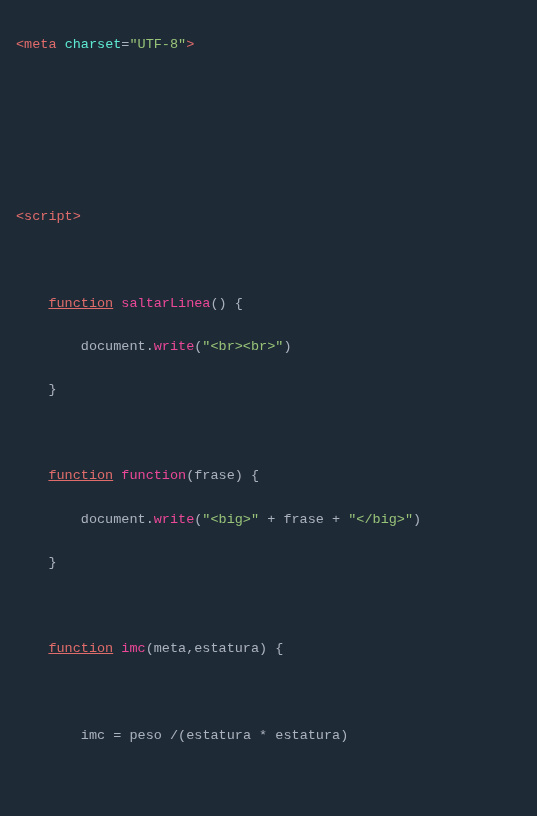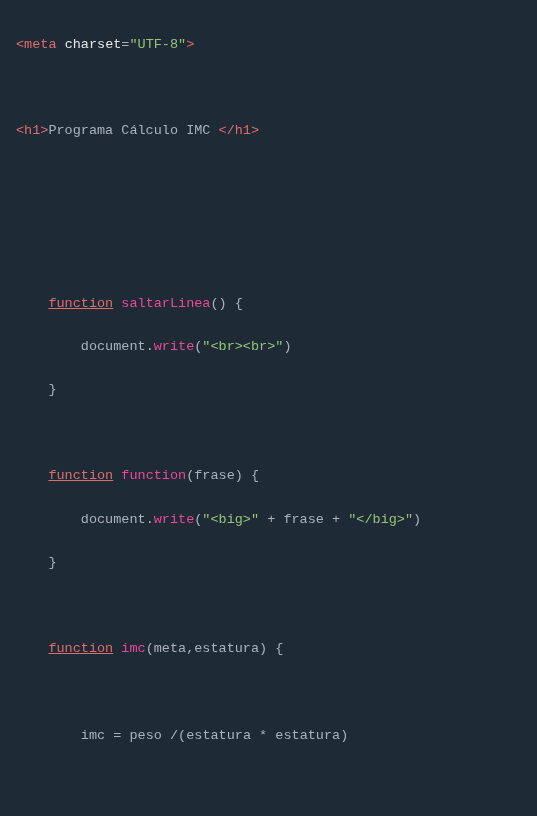--- a/index.html
+++ b/index.html
@@ -17,42 +17,42 @@
       line-height: 1.6;
       padding: 12px 16px;
       color: #cdd6e0;
     }
 
     .code-block {
       white-space: pre;
     }
 
     .tag { color: #e06c6c; }
-    .attr { color: #e5e5e5; }
+    .attr { color: #5eead4; }
     .kw { color: #e06c6c; text-decoration: underline; }
     .fn-name { color: #ec4899; }
     .plain { color: #abb2bf; }
     .string { color: #98c379; }
     .op { color: #abb2bf; }
     .bracket { color: #abb2bf; }
 
     .line {
       display: block;
       min-height: 1.6em;
     }
   </style>
 </head>
 <body>
 
 <div class="code-block">
 <span class="line"><span class="tag">&lt;meta</span> <span class="attr">charset</span><span class="op">=</span><span class="string">"UTF-8"</span><span class="tag">&gt;</span></span>
 <span class="line"></span>
-<span class="line"><span class="tag">&lt;h1&gt;</span><span class="plain">Programa Cálculo IMC </span><span class="tag">&lt;/h1&gt;</span></span>
 <span class="line"></span>
 <span class="line"></span>
+<span class="line"><span class="tag">&lt;script&gt;</span></span>
 <span class="line"></span>
 <span class="line">    <span class="kw">function</span> <span class="fn-name">saltarLinea</span><span class="bracket">()</span> <span class="bracket">{</span></span>
 <span class="line">        <span class="plain">document</span><span class="op">.</span><span class="fn-name">write</span><span class="bracket">(</span><span class="string">"&lt;br&gt;&lt;br&gt;"</span><span class="bracket">)</span></span>
 <span class="line">    <span class="bracket">}</span></span>
 <span class="line"></span>
 <span class="line">    <span class="kw">function</span> <span class="fn-name">function</span><span class="bracket">(</span><span class="plain">frase</span><span class="bracket">)</span> <span class="bracket">{</span></span>
 <span class="line">        <span class="plain">document</span><span class="op">.</span><span class="fn-name">write</span><span class="bracket">(</span><span class="string">"&lt;big&gt;"</span> <span class="op">+</span> <span class="plain">frase</span> <span class="op">+</span> <span class="string">"&lt;/big&gt;"</span><span class="bracket">)</span></span>
 <span class="line">    <span class="bracket">}</span></span>
 <span class="line"></span>
 <span class="line">    <span class="kw">function</span> <span class="fn-name">imc</span><span class="bracket">(</span><span class="plain">meta,estatura</span><span class="bracket">)</span> <span class="bracket">{</span></span>

